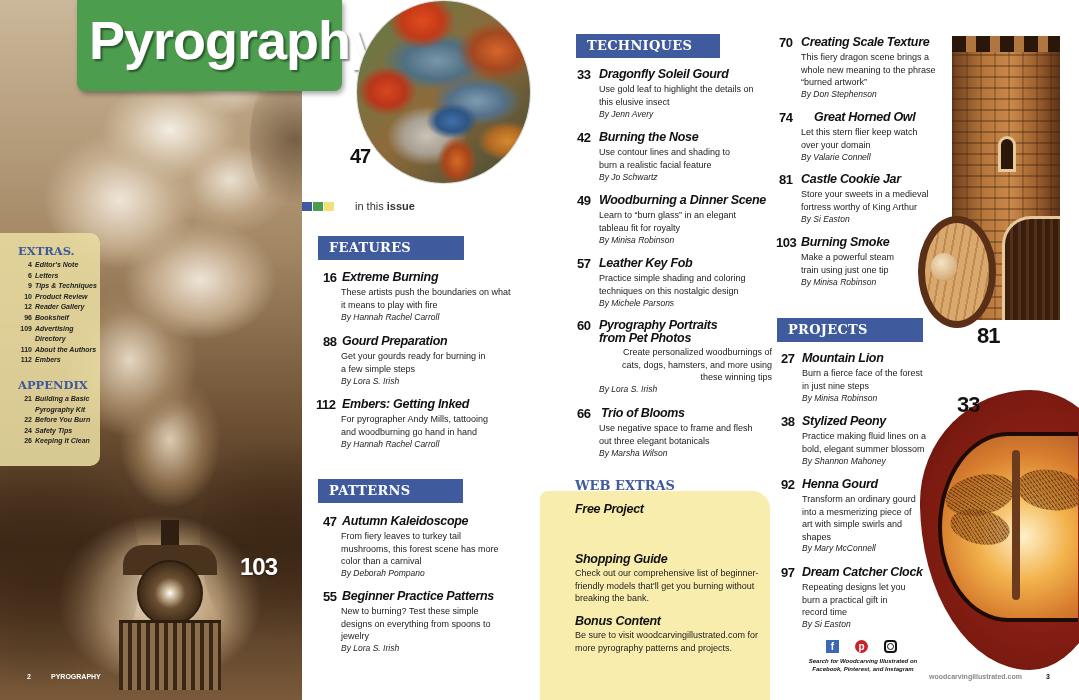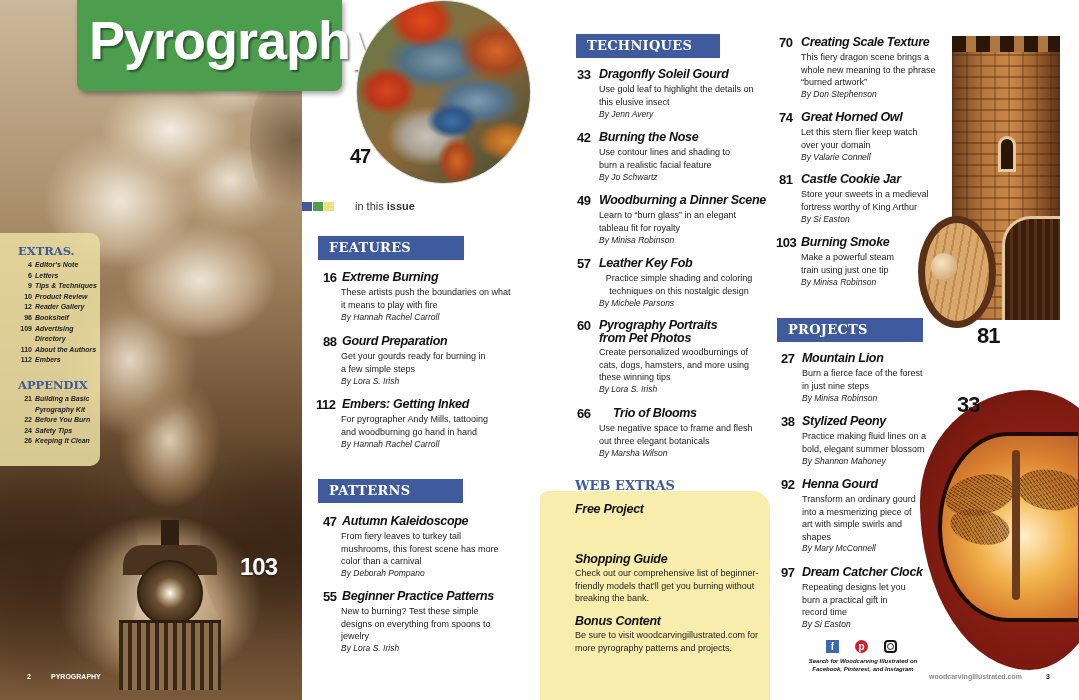--- a/index.html
+++ b/index.html
@@ -265,35 +265,35 @@
   <div class="entry" style="left:577px;top:193px;">
     <span class="e-num">49</span>
     <span class="e-title" style="left:22px;">Woodburning a Dinner Scene</span>
     <div class="e-desc" style="left:22px;top:16px;width:150px;">Learn to “burn glass” in an elegant tableau fit for royalty</div>
     <div class="e-by" style="left:22px;top:42px;width:160px;">By Minisa Robinson</div>
   </div>
 
   <div class="entry" style="left:577px;top:256px;">
     <span class="e-num">57</span>
     <span class="e-title" style="left:22px;">Leather Key Fob</span>
-    <div class="e-desc" style="left:22px;top:16px;width:160px;text-align:center;">Practice simple shading and coloring techniques on this nostalgic design</div>
+    <div class="e-desc" style="left:22px;top:16px;width:160px;">Practice simple shading and coloring techniques on this nostalgic design</div>
     <div class="e-by" style="left:22px;top:42px;width:160px;">By Michele Parsons</div>
   </div>
 
   <div class="entry" style="left:577px;top:318px;">
     <span class="e-num">60</span>
     <span class="e-title" style="left:22px;">Pyrography Portraits</span>
     <span class="e-title" style="left:22px;top:13px;">from Pet Photos</span>
-    <div class="e-desc" style="left:22px;top:28px;width:160px;">Create personalized woodburnings of cats, dogs, hamsters, and more using these winning tips</div>
+    <div class="e-desc" style="left:35px;top:28px;width:160px;text-align:right;">Create personalized woodburnings of cats, dogs, hamsters, and more using these winning tips</div>
     <div class="e-by" style="left:22px;top:66px;width:160px;">By Lora S. Irish</div>
   </div>
 
   <div class="entry" style="left:577px;top:406px;">
     <span class="e-num">66</span>
-    <span class="e-title" style="left:36px;">Trio of Blooms</span>
+    <span class="e-title" style="left:24px;">Trio of Blooms</span>
     <div class="e-desc" style="left:22px;top:16px;width:162px;">Use negative space to frame and flesh out three elegant botanicals</div>
     <div class="e-by" style="left:22px;top:42px;width:160px;">By Marsha Wilson</div>
   </div>
 
   <div class="web-box"></div>
   <div class="web-head">WEB EXTRAS</div>
   <div class="web-item" style="top:502px;">
     <div class="w-title">Free Project</div>
   </div>
   <div class="web-item" style="top:614px;">
@@ -307,21 +307,21 @@
 
   <div class="entry" style="left:779px;top:35px;">
     <span class="e-num">70</span>
     <span class="e-title" style="left:22px;">Creating Scale Texture</span>
     <div class="e-desc" style="left:22px;top:16px;width:145px;">This fiery dragon scene brings a whole new meaning to the phrase “burned artwork”</div>
     <div class="e-by" style="left:22px;top:54px;width:140px;">By Don Stephenson</div>
   </div>
 
   <div class="entry" style="left:779px;top:110px;">
     <span class="e-num">74</span>
-    <span class="e-title" style="left:22px;">Great Horned Owl</span>
+    <span class="e-title" style="left:35px;">Great Horned Owl</span>
     <div class="e-desc" style="left:22px;top:16px;width:125px;">Let this stern flier keep watch over your domain</div>
     <div class="e-by" style="left:22px;top:42px;width:140px;">By Valarie Connell</div>
   </div>
 
   <div class="entry" style="left:779px;top:172px;">
     <span class="e-num">81</span>
     <span class="e-title" style="left:22px;">Castle Cookie Jar</span>
     <div class="e-desc" style="left:22px;top:16px;width:138px;">Store your sweets in a medieval fortress worthy of King Arthur</div>
     <div class="e-by" style="left:22px;top:42px;width:140px;">By Si Easton</div>
   </div>

